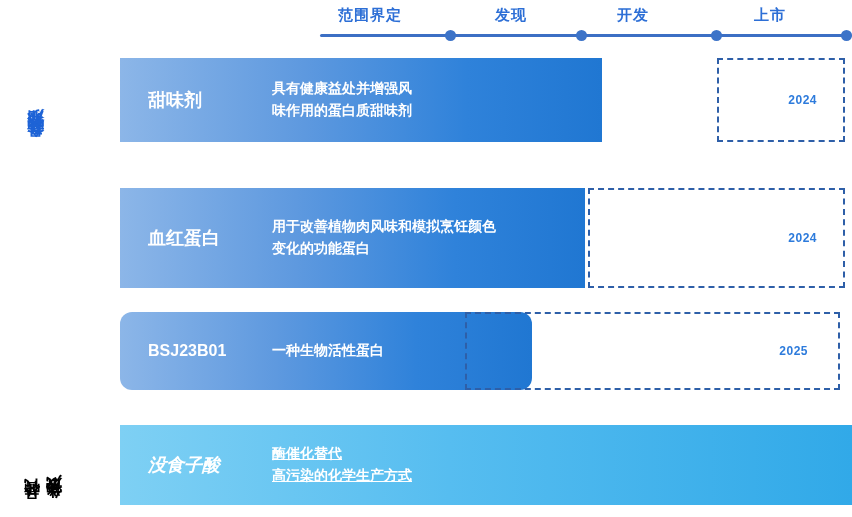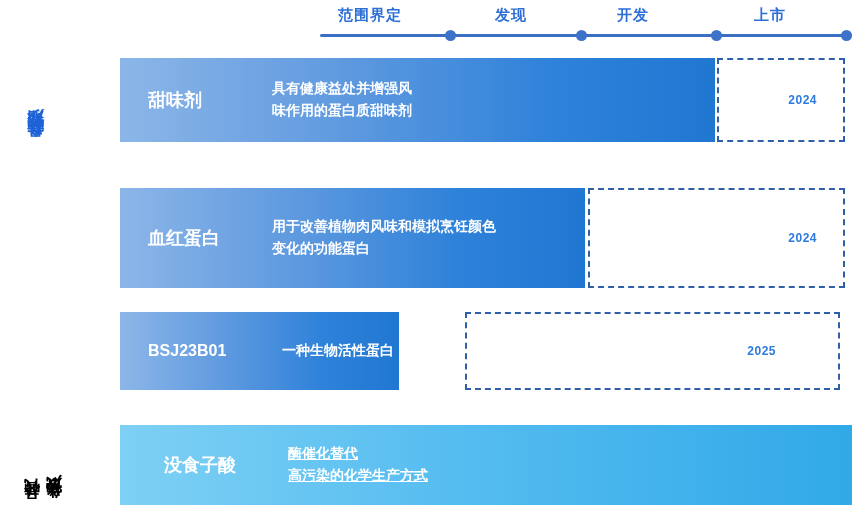--- a/index.html
+++ b/index.html
@@ -85,21 +85,21 @@
   </div>
 
   <div class="vlabel vlabel-1">食品及营养添加</div>
 
   <div class="vlabel-2-wrap">
     <div class="vlabel" style="position:static;">化学合成产</div>
     <div class="vlabel" style="position:static;margin-right:1px;">品替代</div>
   </div>
 
   <div class="row" id="row-1">
-    <div class="bar bar-blue" style="width:595px;">
+    <div class="bar bar-blue" style="width:482px;">
       <div class="bar-name" style="margin-left:28px;width:118px;">甜味剂</div>
       <div class="bar-desc" style="margin-left:6px;">具有健康益处并增强风
 味作用的蛋白质甜味剂</div>
     </div>
     <div class="dashbox" style="left:597px;width:128px;">
       <div class="dashyear">2024</div>
     </div>
   </div>
 
   <div class="row" id="row-2">
@@ -107,30 +107,30 @@
       <div class="bar-name" style="margin-left:28px;width:118px;">血红蛋白</div>
       <div class="bar-desc" style="margin-left:6px;">用于改善植物肉风味和模拟烹饪颜色
 变化的功能蛋白</div>
     </div>
     <div class="dashbox" style="left:468px;width:257px;">
       <div class="dashyear">2024</div>
     </div>
   </div>
 
   <div class="row" id="row-3">
-    <div class="bar bar-blue" style="width:279px;">
+    <div class="bar bar-blue" style="width:412px;border-radius:12px;">
       <div class="bar-name" style="margin-left:28px;width:118px;font-size:16px;">BSJ23B01</div>
-      <div class="bar-desc" style="margin-left:16px;">一种生物活性蛋白</div>
+      <div class="bar-desc" style="margin-left:6px;">一种生物活性蛋白</div>
     </div>
     <div class="dashbox" style="left:345px;width:375px;">
-      <div class="dashyear" style="margin-right:62px;">2025</div>
+      <div class="dashyear" style="margin-right:30px;">2025</div>
     </div>
   </div>
 
   <div class="row" id="row-4">
     <div class="bar bar-cyan" style="width:732px;">
-      <div class="bar-name" style="margin-left:44px;width:118px;">没食子酸</div>
+      <div class="bar-name" style="margin-left:28px;width:118px;font-style:italic;">没食子酸</div>
       <div class="bar-desc" style="margin-left:6px;text-decoration:underline;">酶催化替代
 高污染的化学生产方式</div>
     </div>
   </div>
 
 </div>
 
 </body></html>

